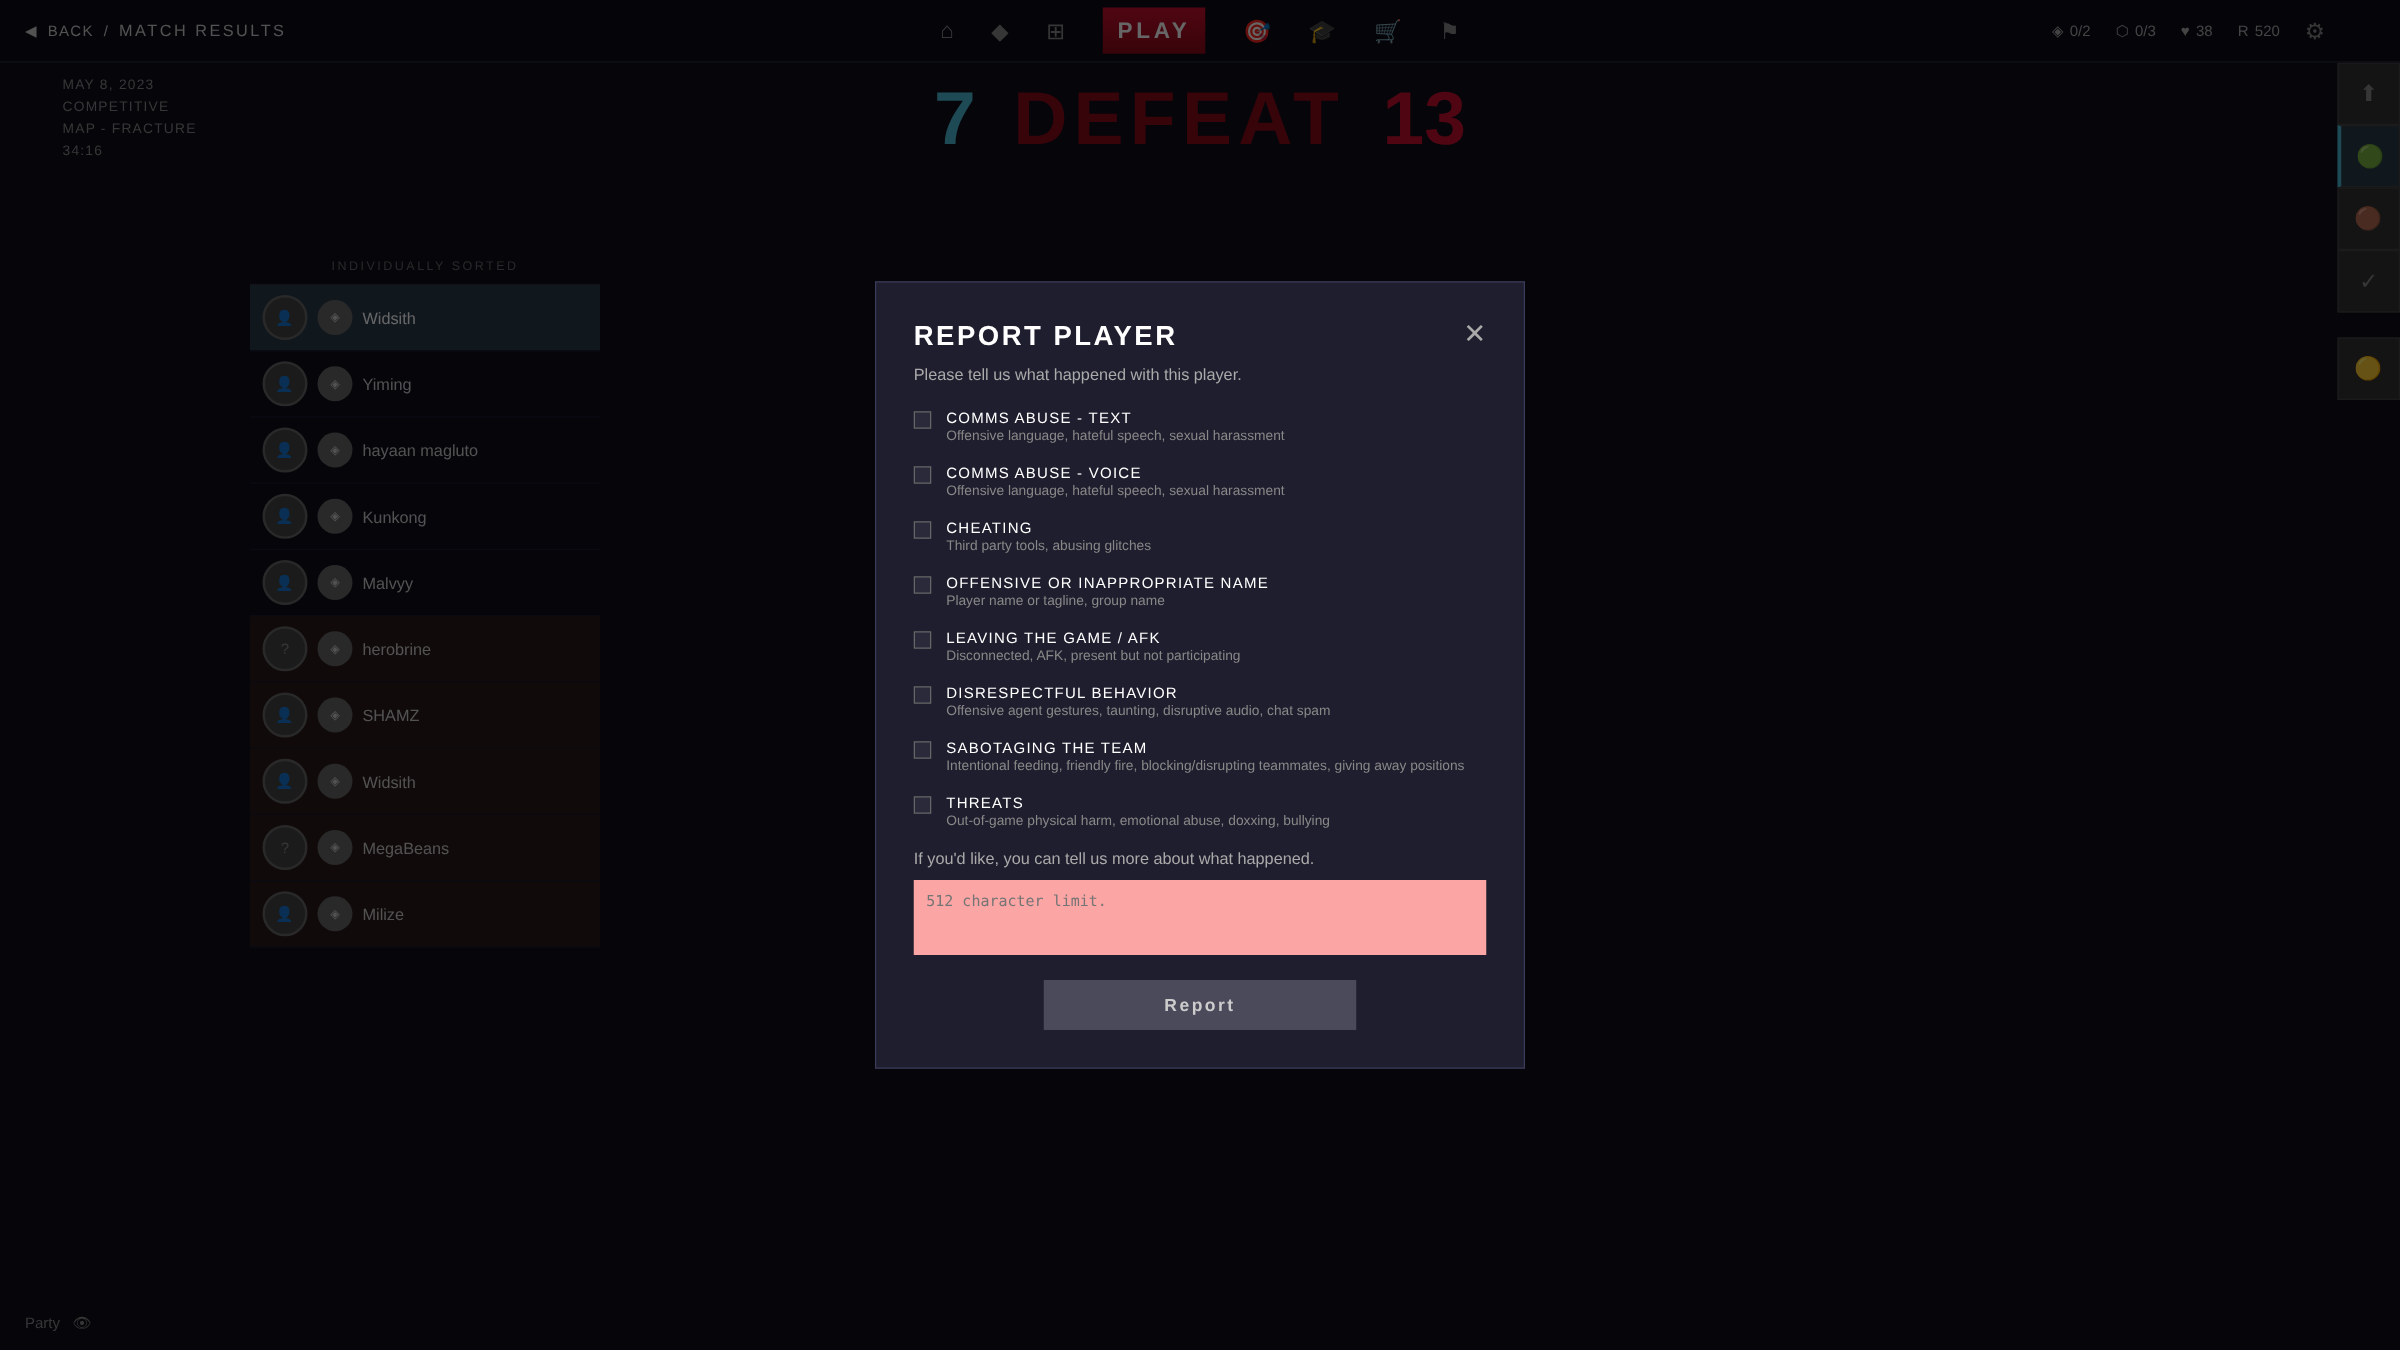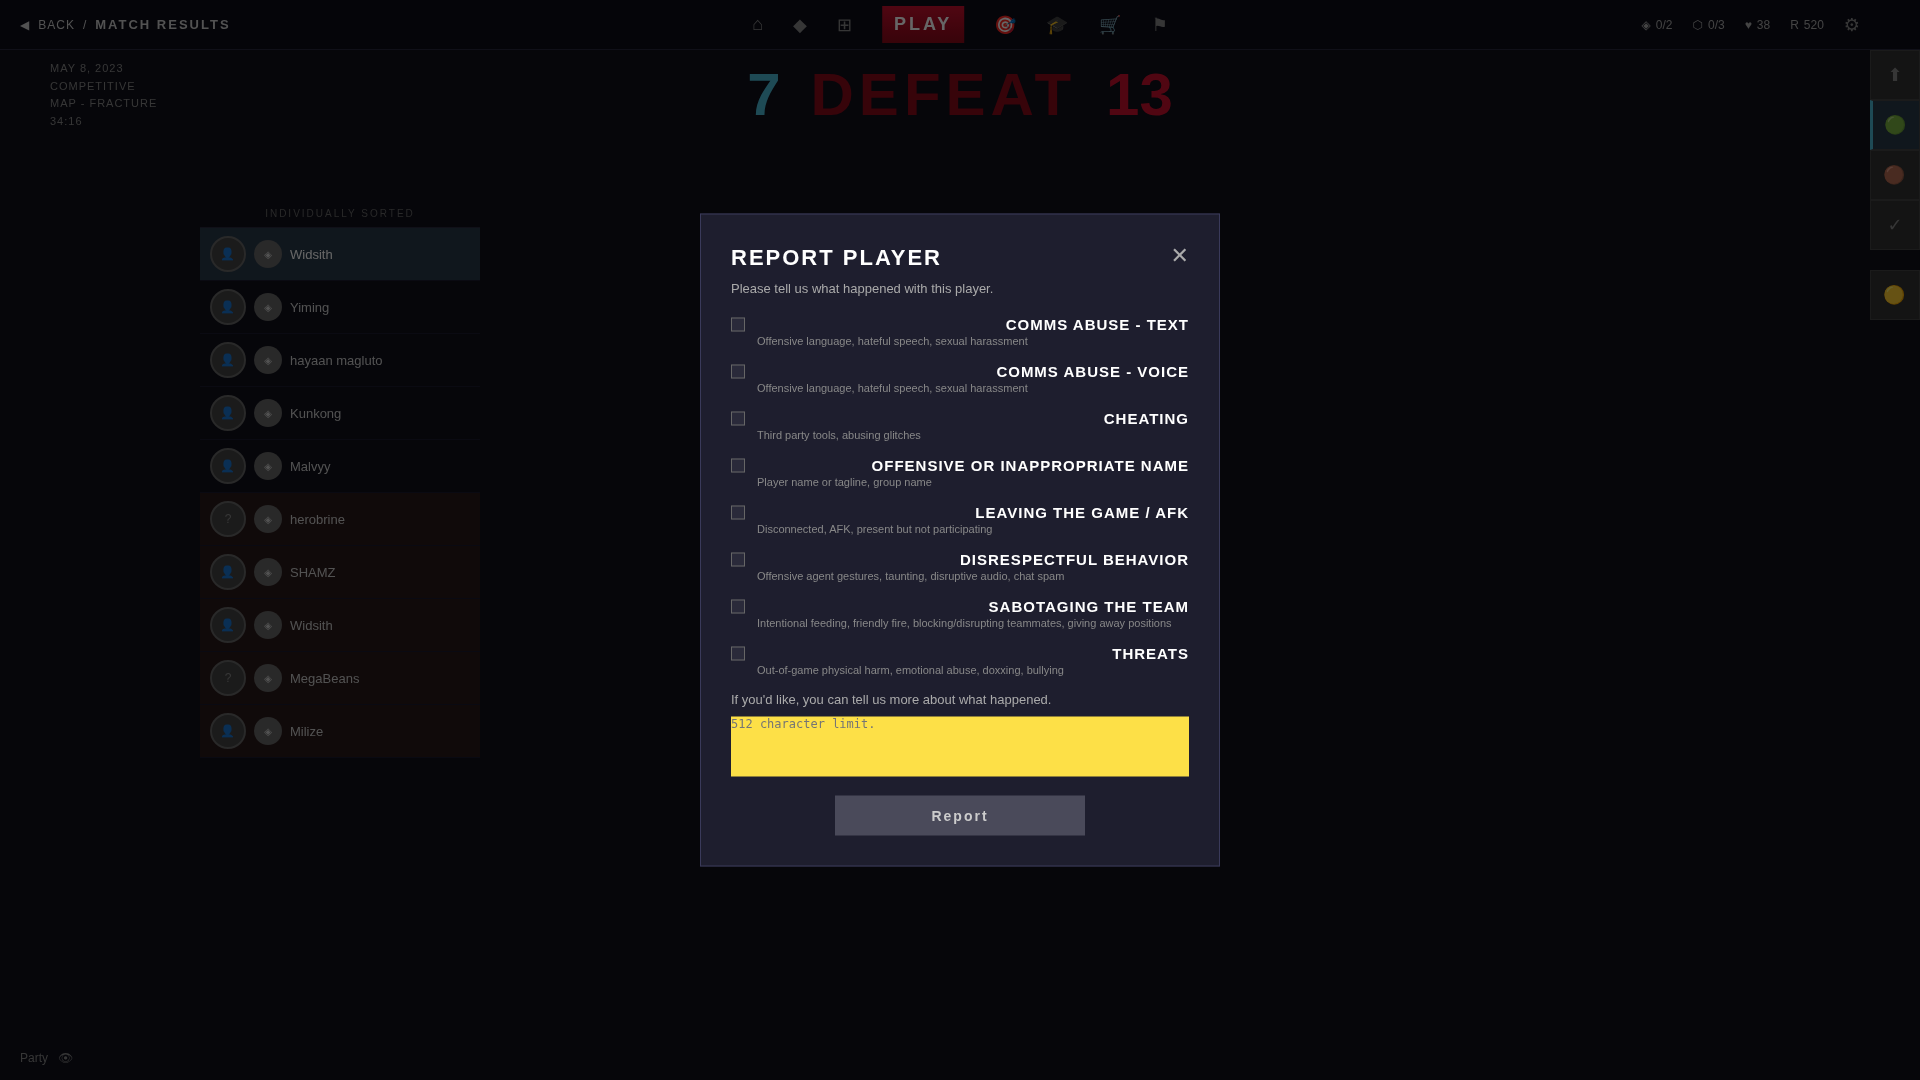--- a/index.html
+++ b/index.html
@@ -38,21 +38,21 @@
       color: #aaa;
       font-size: 12px;
       padding: 0 20px;
       gap: 8px;
       cursor: pointer;
       letter-spacing: 1px;
     }
 
     .nav-back span { color: #ccc; }
     .nav-separator { color: #555; }
-    .nav-title { color: #ccc; font-size: 13px; letter-spacing: 2px; font-weight: bold; }
+    .nav-title { color: #ccc; font-size: 13px; letter-spacing: 2px; font-weight: normal; }
 
     .nav-center {
       position: absolute;
       left: 50%;
       transform: translateX(-50%);
       display: flex;
       align-items: center;
       gap: 30px;
     }
 
@@ -273,44 +273,43 @@
       background: #c8102e;
       border-color: #c8102e;
     }
 
     .report-option-content {
       flex: 1;
     }
 
     .report-option-title {
       color: #ffffff;
-      font-size: 15px;
-      font-weight: bold;
+      font-size: 12px;
+      font-weight: normal;
       letter-spacing: 1px;
       margin-bottom: 2px;
-      text-align: right;
     }
 
     .report-option-desc {
       color: #888;
       font-size: 11px;
     }
 
     .modal-extra-label {
       color: #aaa;
       font-size: 13px;
       margin-bottom: 10px;
     }
 
     .modal-textarea {
       width: 100%;
       height: 60px;
-      background: #fde047;
+      background: #fca5a5;
       border: none;
-      padding: 0;
+      padding: 10px;
       font-size: 12px;
       color: #666;
       resize: none;
       outline: none;
     }
 
     .modal-submit {
       display: block;
       margin: 15px auto 0;
       background: #4a4a5a;

